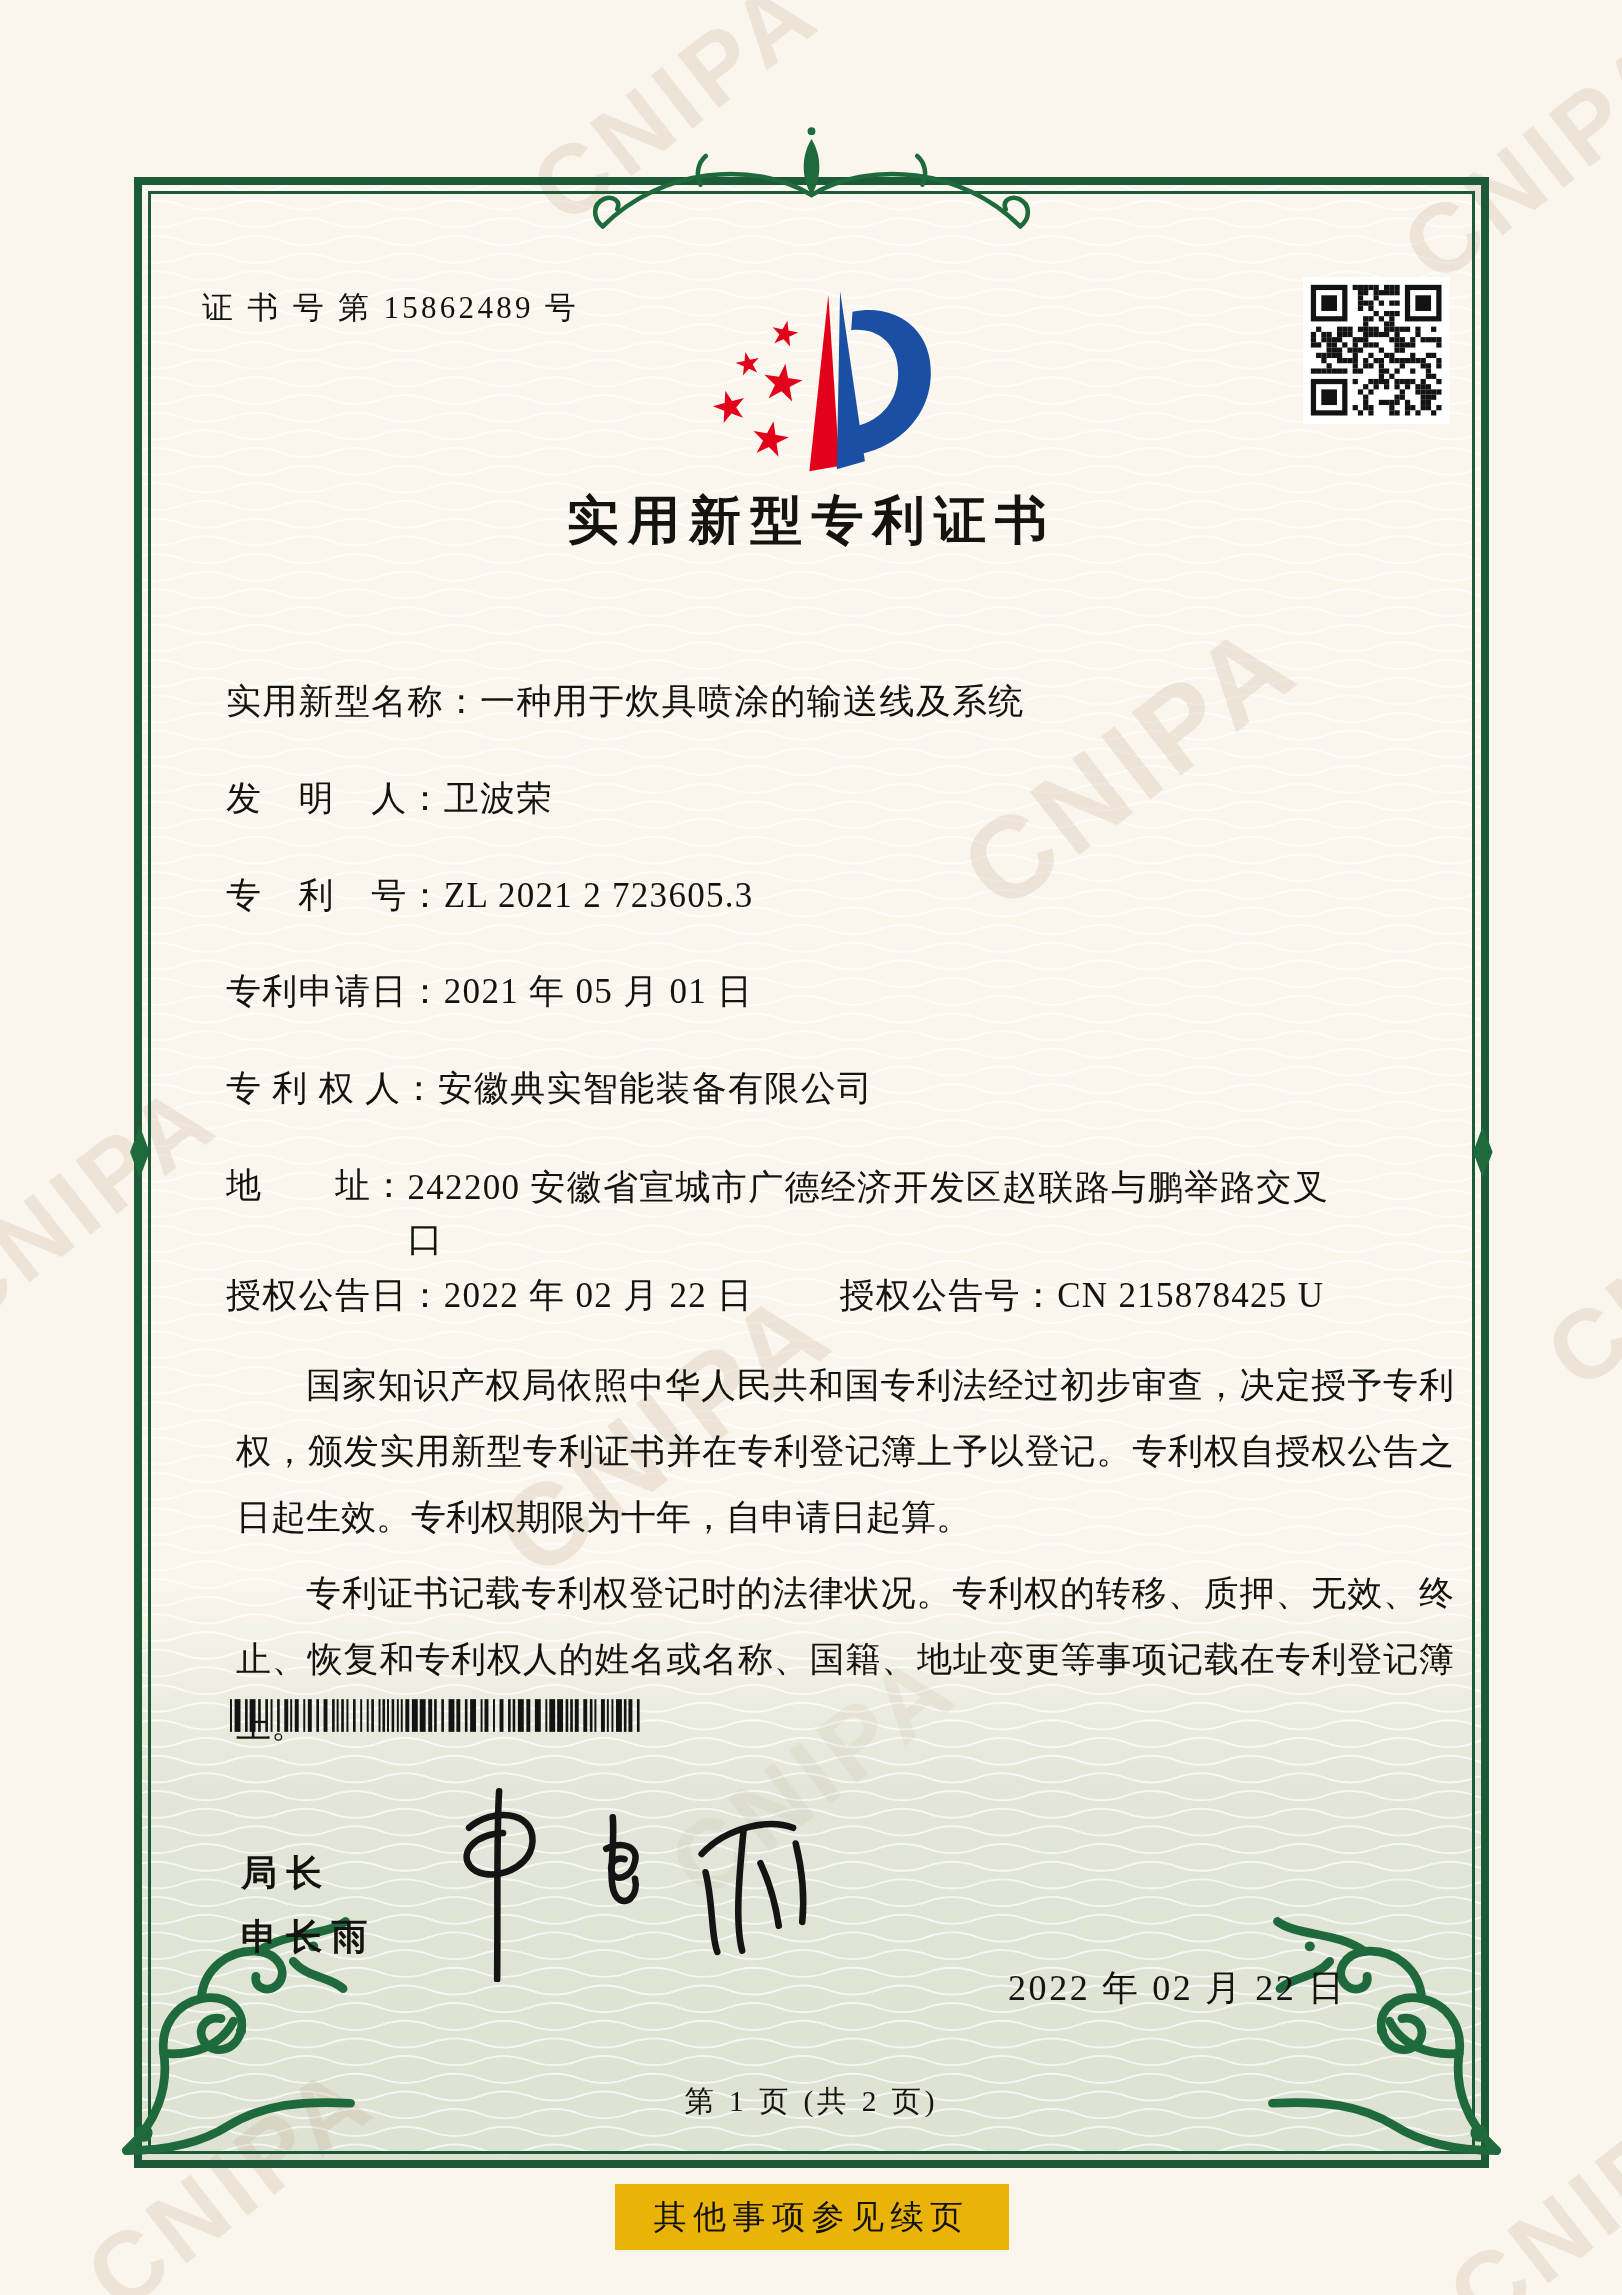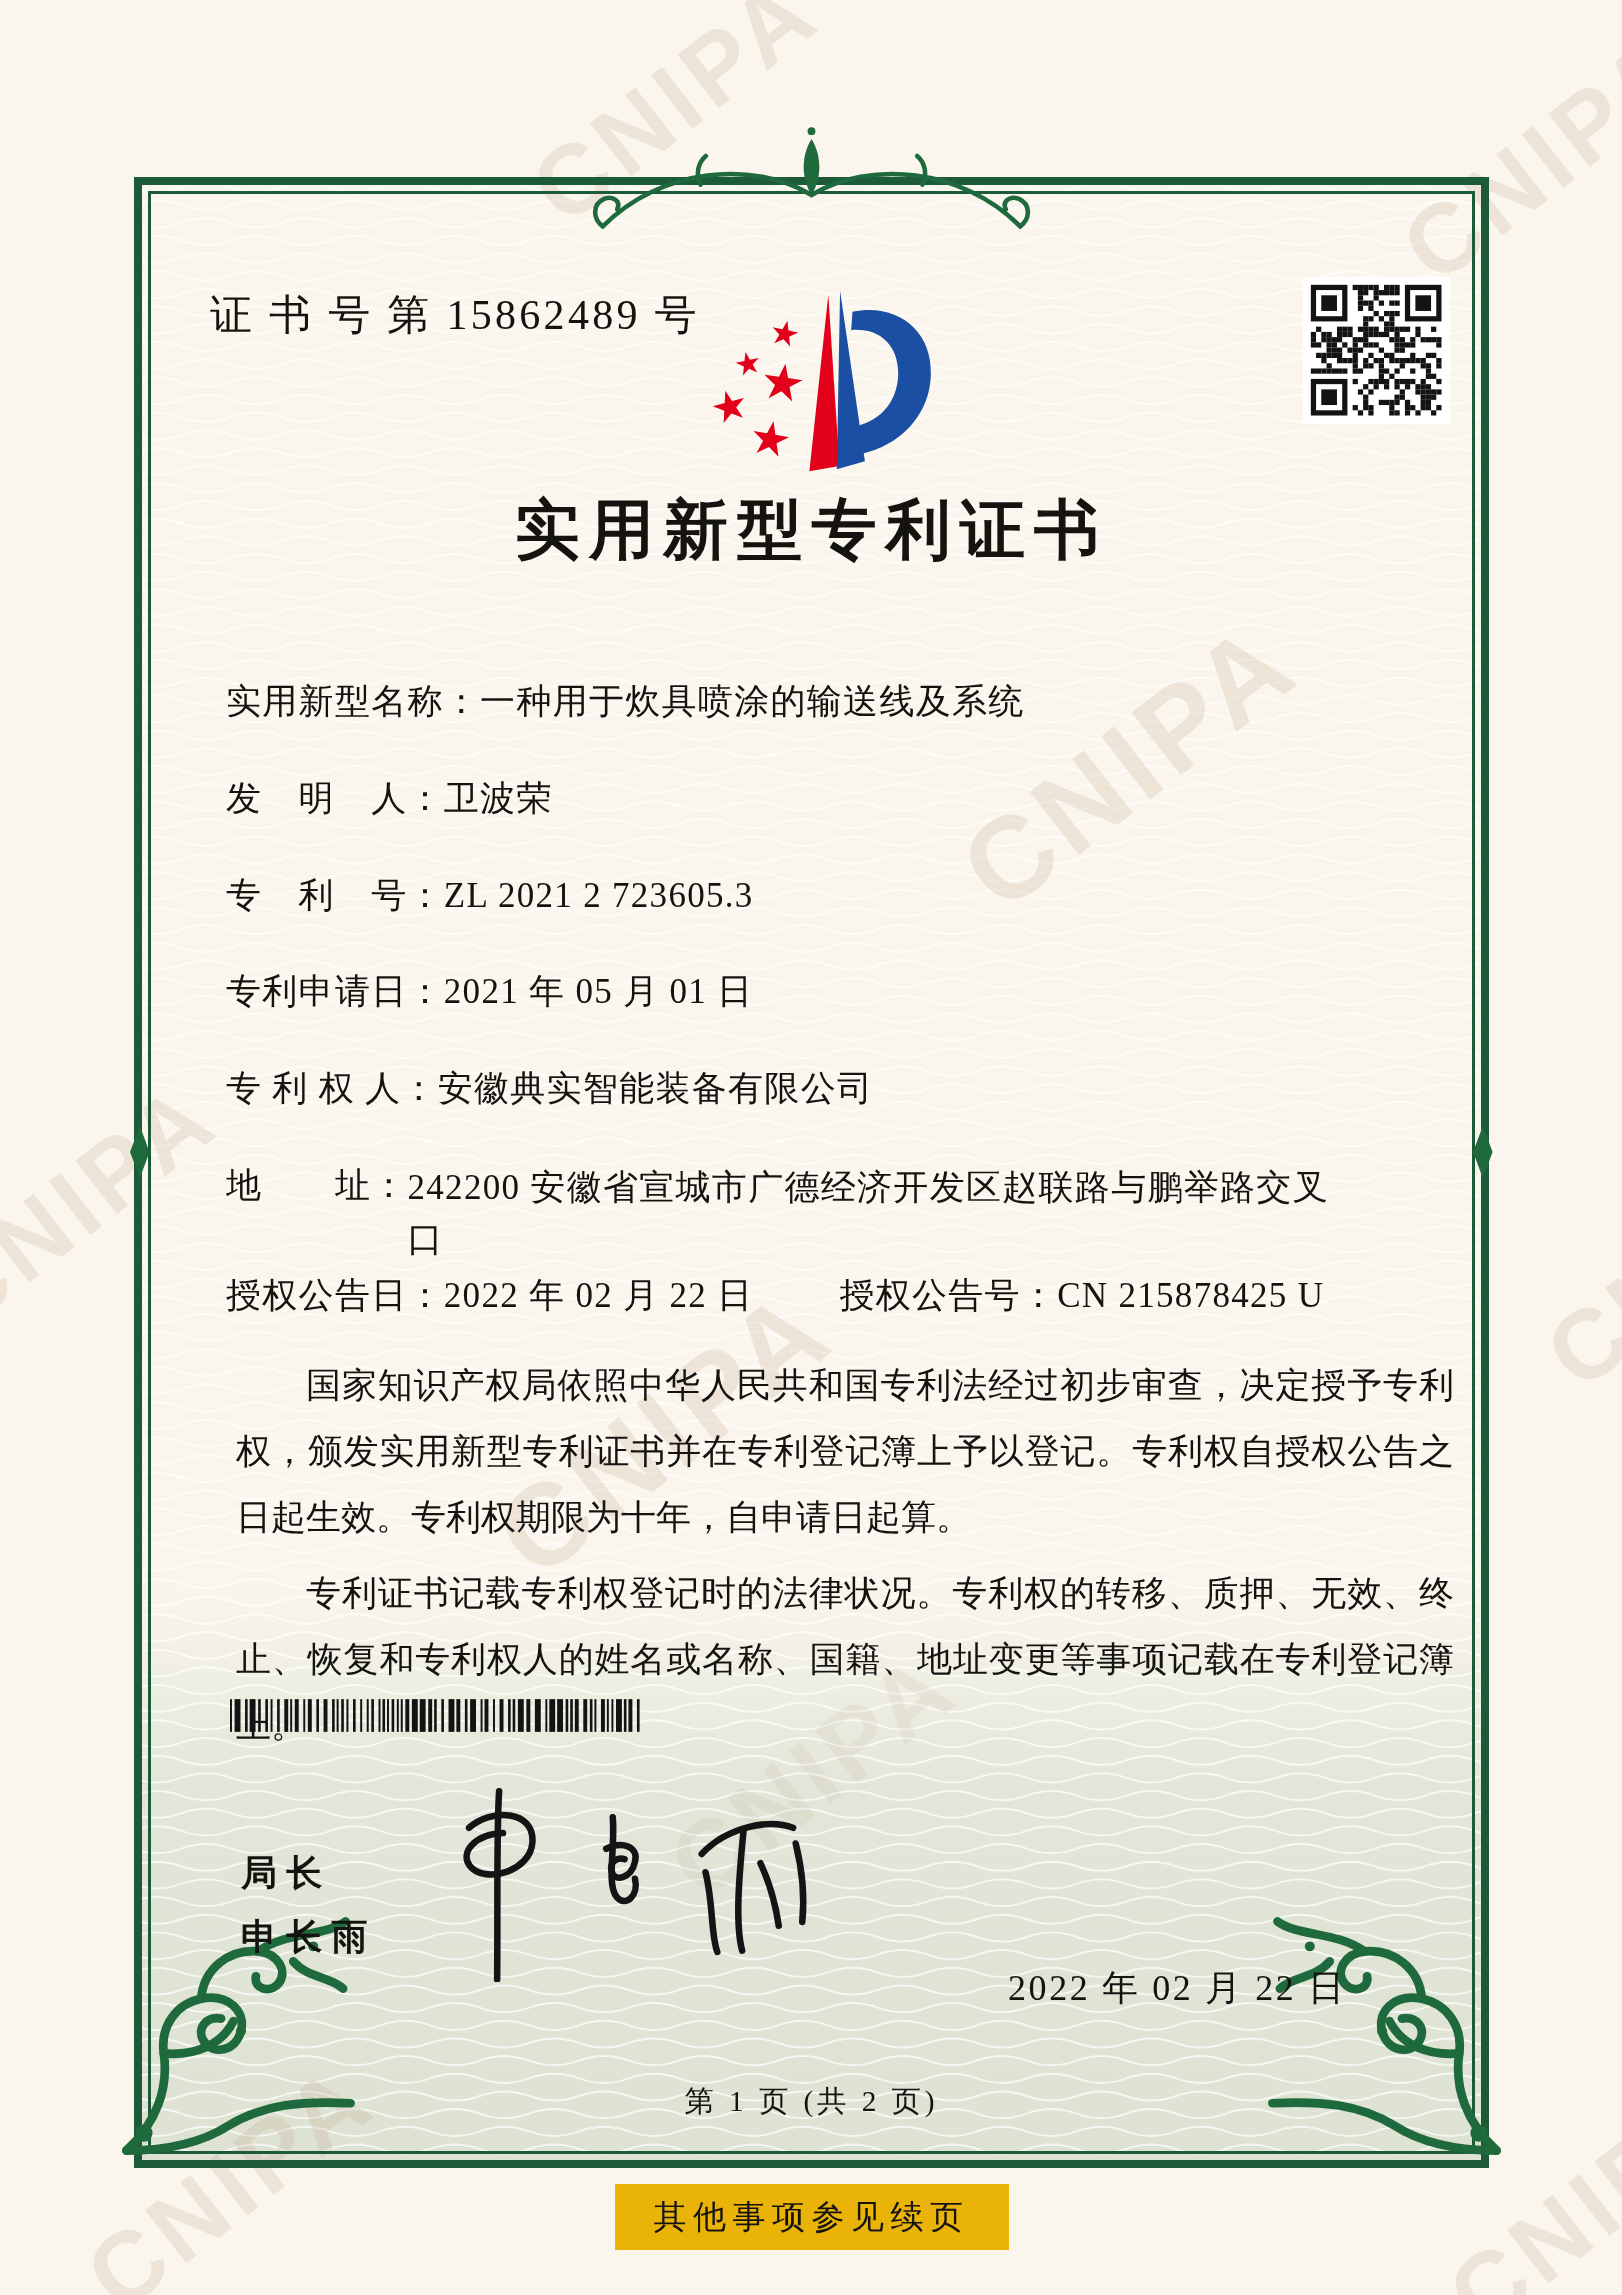--- a/index.html
+++ b/index.html
@@ -18,22 +18,22 @@
       background:linear-gradient(180deg,rgba(222,227,213,0),rgba(222,227,213,.85) 35%,#dde2d2);}
   #waves{position:absolute;left:0;top:0;}
   
   .frame{position:absolute;left:134px;top:177px;width:1355px;height:1991px;
          border:8.5px solid #1d5b38;z-index:3;box-sizing:border-box;}
   .frame-in{position:absolute;left:5.9px;top:5.9px;right:5.9px;bottom:5.9px;border:3.9px solid #1d5b38;}
   .orn{z-index:4;}
   .flip-x{transform:scaleX(-1);}
   
   .z5{z-index:5;}
-  .cert-no{left:202px;top:287px;font-size:42px;letter-spacing:3.3px;margin-left:8px;}
-  .title{left:0;top:486px;width:100%;text-align:center;font-size:65px;font-weight:bold;letter-spacing:9.2px;}
+  .cert-no{left:202px;top:287px;font-size:31px;letter-spacing:3.3px;}
+  .title{left:0;top:486px;width:100%;text-align:center;font-size:52px;font-weight:bold;letter-spacing:9.2px;}
   .field{position:absolute;left:226px;font-size:35px;letter-spacing:1.3px;white-space:nowrap;z-index:5;}
   .addr .lab{display:inline-block;vertical-align:top;}
   .addr .val{display:inline-block;width:936px;white-space:normal;line-height:52px;vertical-align:top;}
   .grant .g2{margin-left:86px;}
   .paras{position:absolute;left:226px;top:1343px;width:1238px;z-index:5;
          font-size:35px;line-height:66px;text-align:justify;}
   .paras p{margin:10px;text-indent:2em;}
   .director{position:absolute;left:241px;z-index:5;font-family:"Liberation Sans","DejaVu Sans",sans-serif;
             font-weight:600;font-size:36px;letter-spacing:9.2px;}
   .date{left:1008px;top:1964px;font-size:36px;letter-spacing:2.6px;}

